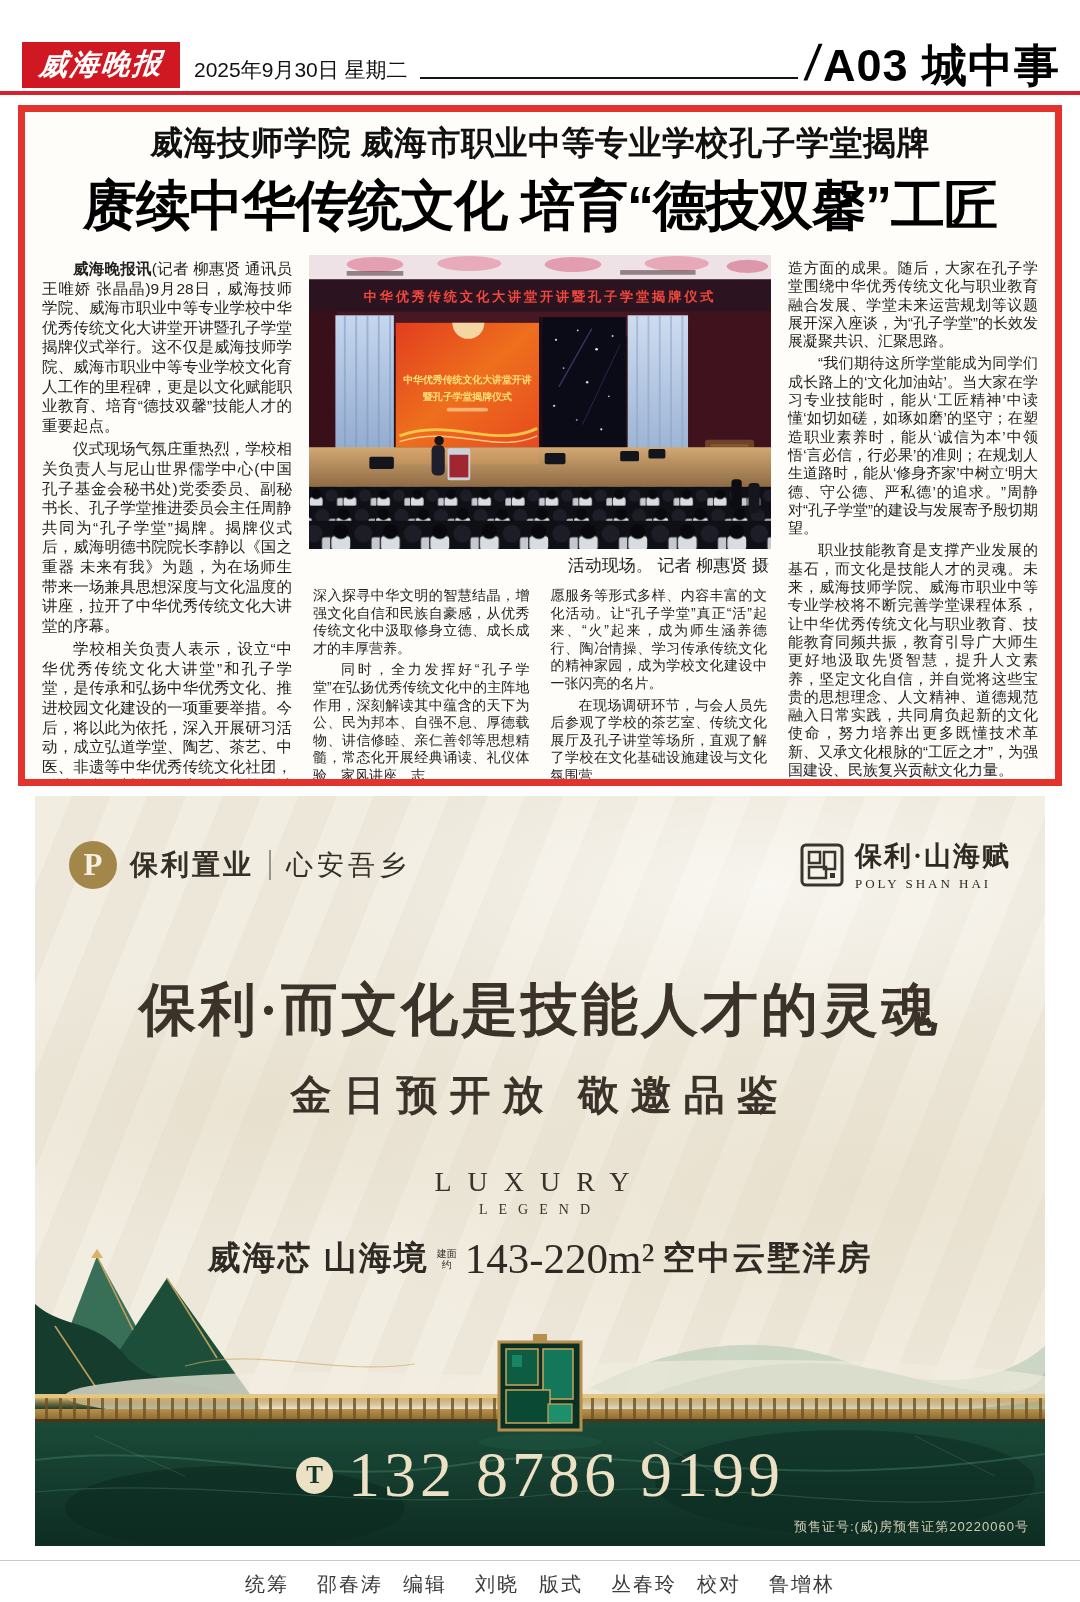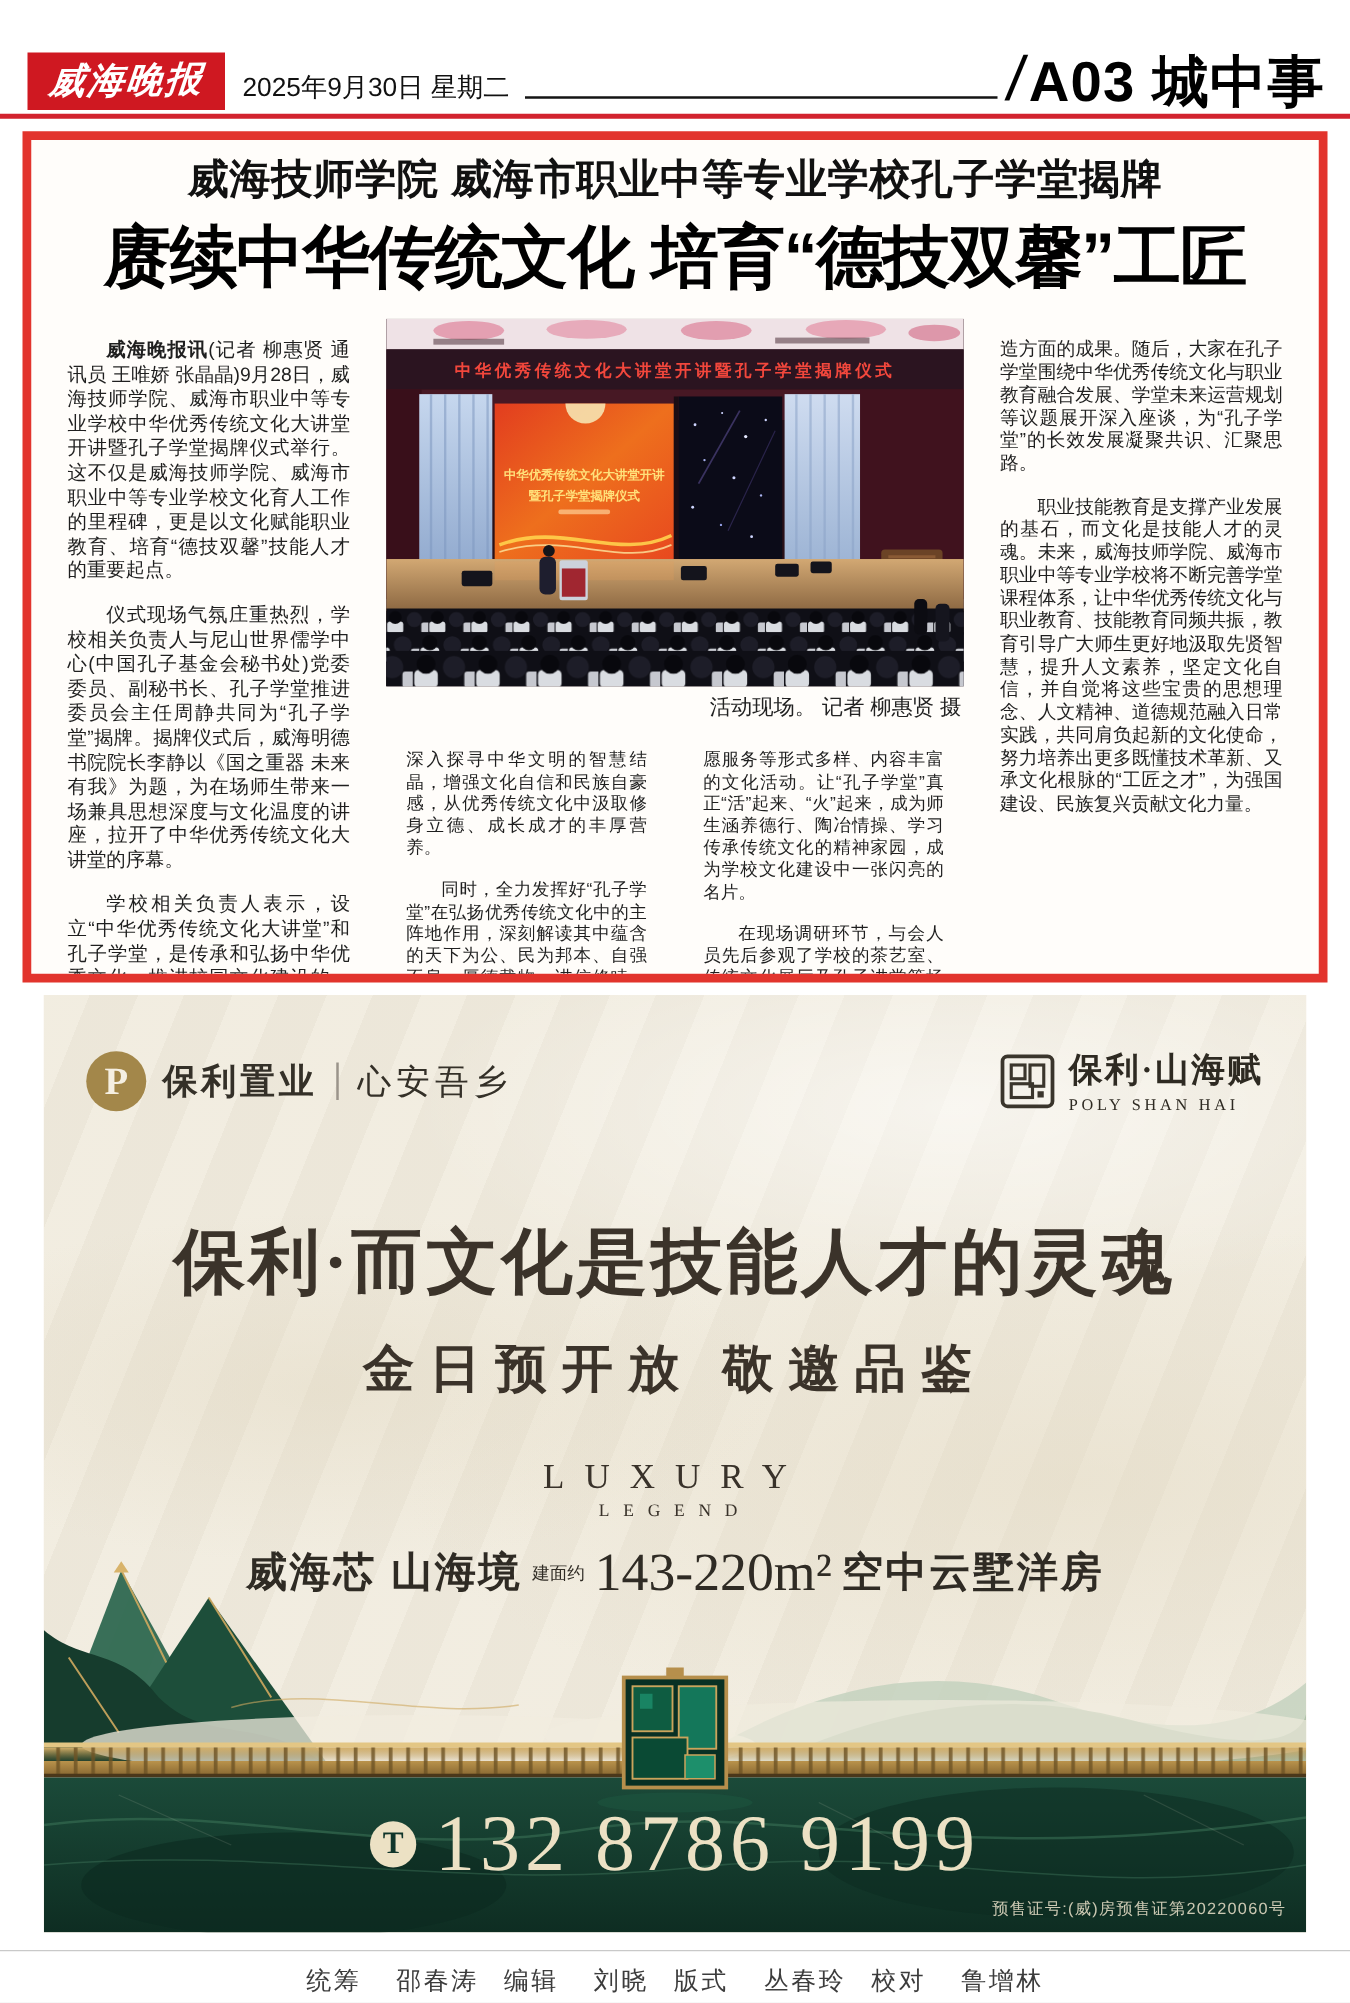--- a/index.html
+++ b/index.html
@@ -15,21 +15,21 @@
   .section-label { display:flex; align-items:flex-end; white-space:nowrap; line-height:1; color:#000; }
   .section-slash { font-size:50px; font-weight:300; margin-right:3px; transform:skewX(-8deg); }
   .section-name { font-size:45px; font-weight:900; letter-spacing:1px; }
   .red-rule { position:absolute; top:91px; left:0; right:0; height:4px; background:#d2232e; }
 
   
   .article-box { position:absolute; top:105px; left:18px; width:1044px; height:681px; border:7px solid #e2342d; background:#fffdfa; padding:6px 13px 10px; overflow:hidden; }
   .kicker { text-align:center; font-size:33px; font-weight:600; color:#111; letter-spacing:.5px; margin-top:3px; white-space:nowrap; }
   .headline { text-align:center; font-size:54px; font-weight:900; color:#000; margin-top:4px; letter-spacing:-1px; white-space:nowrap; }
   .article-body { margin-top:12px; display:flex; gap:13px; height:538px; overflow:hidden; text-align:justify; color:#1f1f1f; }
-  .article-body p { margin:16px; }
+  .article-body p { margin:4px; }
   .indent { text-indent:2em; }
   .colA { width:258px; flex:none; font-size:15.5px; line-height:19.6px; overflow:hidden; }
   .colD { width:258px; flex:none; font-size:15px; line-height:18.3px; overflow:hidden; }
   .col-mid { flex:1; min-width:0; display:flex; flex-direction:column; }
   .col-mid figure { margin:0; flex:none; }
   .photo-svg { width:100%; height:294px; display:block; background:#2a1118; }
   .photo-caption { text-align:right; font-size:17px; color:#222; padding:5px 2px 6px; }
   .mid-cols { display:flex; gap:13px; flex:1; overflow:hidden; font-size:14px; line-height:17.6px; }
   .subcol { flex:1; min-width:0; overflow:hidden; }
   .lead { font-weight:700; }
@@ -51,21 +51,21 @@
   .brand-right-col { display:flex; flex-direction:column; }
   .brand-right-name { font-family:"Liberation Serif", serif; font-size:27px; font-weight:700; color:#2e2a22; letter-spacing:2px; }
   .brand-right-en { font-family:"Liberation Serif", serif; font-size:13px; letter-spacing:3px; color:#2e2a22; margin-top:2px; }
 
   .ad-headline { position:absolute; top:176px; left:0; right:0; text-align:center; font-family:"Liberation Serif", serif; font-size:57px; font-weight:700; color:#3b332a; letter-spacing:3px; z-index:3; white-space:nowrap; }
   .ad-subline  { position:absolute; top:272px; left:0; right:0; text-align:center; font-family:"Liberation Serif", serif; font-size:41px; font-weight:700; color:#3b332a; letter-spacing:12px; z-index:3; }
   .ad-luxury { position:absolute; top:370px; left:0; right:0; text-align:center; font-family:"Liberation Serif", serif; font-size:28px; letter-spacing:16px; color:#39322a; z-index:3; }
   .ad-legend { position:absolute; top:406px; left:0; right:0; text-align:center; font-family:"Liberation Serif", serif; font-size:14px; letter-spacing:11px; color:#39322a; z-index:3; }
   .ad-product { position:absolute; top:438px; left:0; right:0; display:flex; justify-content:center; align-items:center; gap:8px; color:#2f2b24; z-index:3; }
   .prod-cn { font-size:33px; font-weight:700; letter-spacing:2px; }
-  .area-note { display:flex; flex-direction:row; font-size:14px; line-height:11px; text-align:center; color:#2f2b24; }
+  .area-note { display:flex; flex-direction:column; font-size:10px; line-height:11px; text-align:center; color:#2f2b24; }
   .prod-area { font-family:"Liberation Serif", serif; font-size:43px; font-weight:400; }
   .ad-scene { position:absolute; left:0; bottom:0; width:100%; height:300px; display:block; z-index:1; }
   .phone-row { position:absolute; left:0; right:0; bottom:34px; display:flex; justify-content:center; align-items:center; gap:15px; color:#ece1c4; z-index:4; }
   .phone-icon { width:37px; height:37px; border-radius:50%; background:#ece1c4; color:#10352a; display:flex; align-items:center; justify-content:center; font-size:25px; font-weight:700; font-family:"Liberation Serif", serif; flex:none; }
   .phone-number { font-family:"Liberation Serif", serif; font-size:64px; letter-spacing:4px; font-weight:500;text-align:right; }
   .ad-license { position:absolute; right:16px; bottom:10px; font-size:13px; color:rgba(236,227,203,.85); letter-spacing:1px; z-index:4; }
 
   
   .page-footer { position:absolute; top:1560px; left:0; right:0; }
   .footer-line { height:1px; background:#c9c9c9; }
@@ -215,20 +215,21 @@
           </div>
           <div class="subcol">
             <p>愿服务等形式多样、内容丰富的文化活动。让“孔子学堂”真正“活”起来、“火”起来，成为师生涵养德行、陶冶情操、学习传承传统文化的精神家园，成为学校文化建设中一张闪亮的名片。</p>
             <p class="indent">在现场调研环节，与会人员先后参观了学校的茶艺室、传统文化展厅及孔子讲堂等场所，直观了解了学校在文化基础设施建设与文化氛围营</p>
           </div>
         </div>
       </div>
 
       <div class="colD">
         <p>造方面的成果。随后，大家在孔子学堂围绕中华优秀传统文化与职业教育融合发展、学堂未来运营规划等议题展开深入座谈，为“孔子学堂”的长效发展凝聚共识、汇聚思路。</p>
+        <p class="indent">“我们期待这所学堂能成为同学们成长路上的‘文化加油站’。当大家在学习专业技能时，能从‘工匠精神’中读懂‘如切如磋，如琢如磨’的坚守；在塑造职业素养时，能从‘诚信为本’中领悟‘言必信，行必果’的准则；在规划人生道路时，能从‘修身齐家’中树立‘明大德、守公德、严私德’的追求。”周静对“孔子学堂”的建设与发展寄予殷切期望。</p>
         <p class="indent">职业技能教育是支撑产业发展的基石，而文化是技能人才的灵魂。未来，威海技师学院、威海市职业中等专业学校将不断完善学堂课程体系，让中华优秀传统文化与职业教育、技能教育同频共振，教育引导广大师生更好地汲取先贤智慧，提升人文素养，坚定文化自信，并自觉将这些宝贵的思想理念、人文精神、道德规范融入日常实践，共同肩负起新的文化使命，努力培养出更多既懂技术革新、又承文化根脉的“工匠之才”，为强国建设、民族复兴贡献文化力量。</p>
       </div>
 
     </div>
   </section>
 
   <section class="ad">
     <div class="ad-header">
       <div class="brand-left">
         <div class="p-icon">

